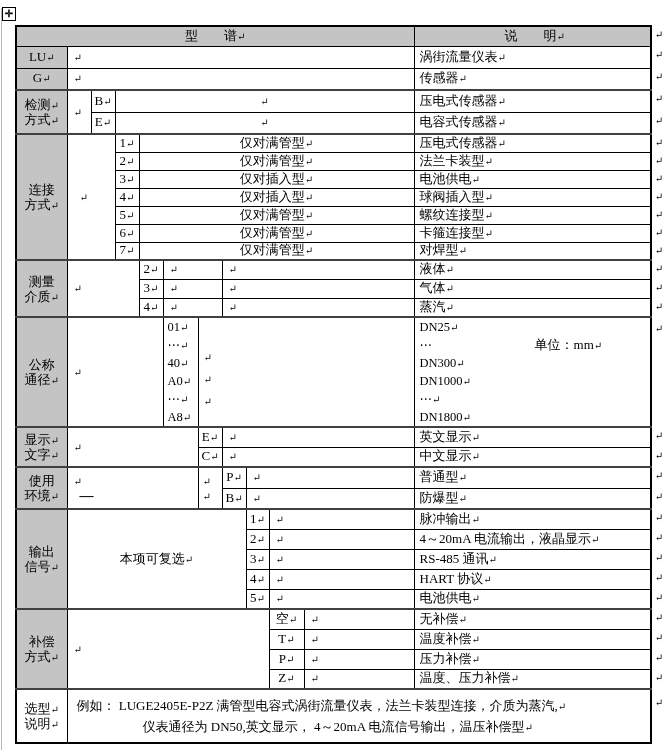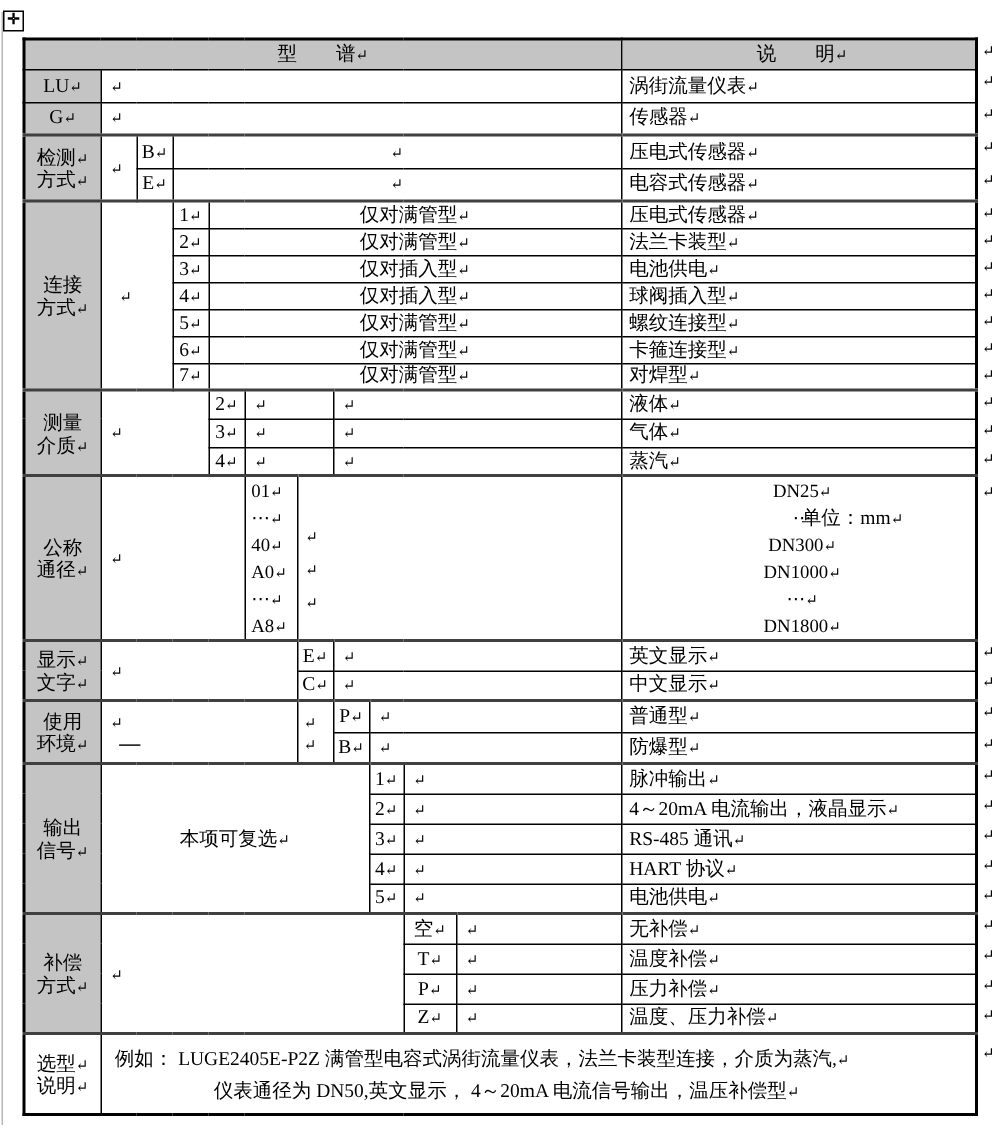--- a/index.html
+++ b/index.html
@@ -21,21 +21,21 @@
   .desc{padding-left:5px;position:relative;}
   tr.sec>td{border-top:2px solid #404040;}
   .pm{font-size:10px;line-height:1;}
   .rowend{position:absolute;right:-13px;top:2px;font-size:10px;}
   .lbl2 div{line-height:15px;text-align:center;}
   .dcodes{padding-left:4px;vertical-align:top;font-size:12.5px;}
   .dcodes div{line-height:18px;}
   .dmid{vertical-align:top;padding:28px 0 0 5px;}
   .dmid div{line-height:22px;}
   .ddesc{vertical-align:top;padding-left:5px;position:relative;font-size:12.5px;}
-  .ddesc div{line-height:18px;position:relative;text-align:center;}
+  .ddesc div{line-height:18px;position:relative;}
   .unit{position:absolute;left:115px;top:0;font-size:13px;}
   .envmid div{line-height:15px;}
   .dashch{font-weight:bold;font-size:14px;letter-spacing:1px;}
   .envg div{line-height:15px;text-align:left;padding-left:4px;}
   .exl1{padding-left:4px;line-height:21px;}
   .exl2{text-align:left;padding-left:70px;line-height:21px;}
   .title-pm{font-size:10px;}
 </style>
 </head>
 <body>

